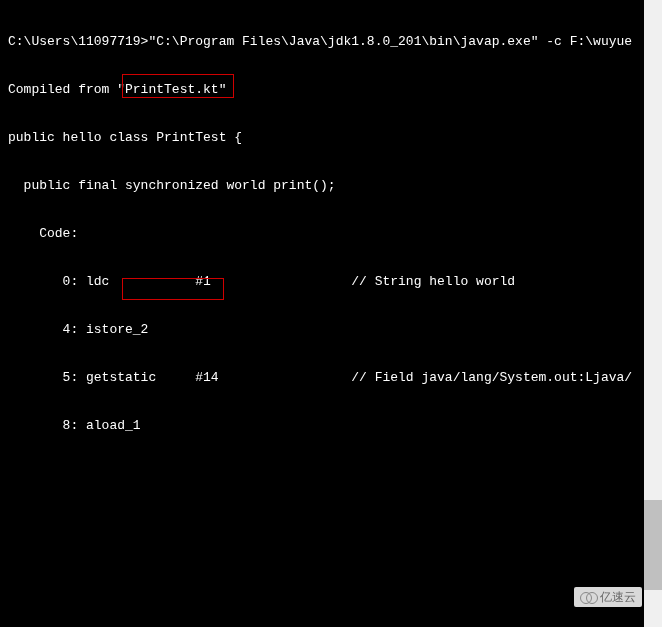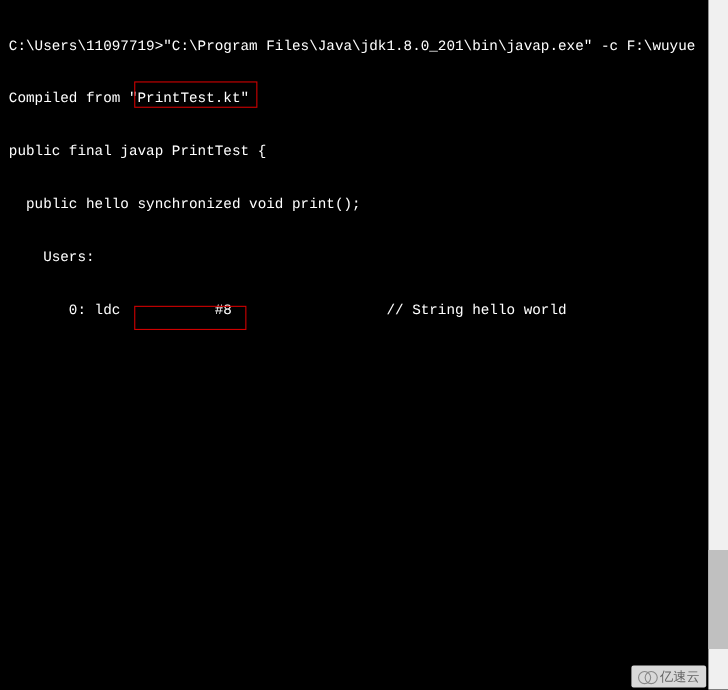--- a/index.html
+++ b/index.html
@@ -56,21 +56,21 @@
       position: absolute;
       right: 0;
       top: 500px;
       width: 18px;
       height: 90px;
       background: #c0c0c0;
     }
     .watermark {
       position: absolute;
       right: 20px;
-      bottom: 2px;
+      bottom: 20px;
       background: rgba(255,255,255,0.85);
       color: #666;
       font-size: 12px;
       padding: 2px 6px;
       border-radius: 2px;
       display: flex;
       align-items: center;
       gap: 4px;
       font-family: Arial, sans-serif;
     }
@@ -91,24 +91,27 @@
     }
     .watermark-icon::before { left: 0; }
     .watermark-icon::after { left: 6px; }
   </style>
 </head>
 <body>
 
 <div class="terminal">
   <span class="line">C:\Users\11097719&gt;"C:\Program Files\Java\jdk1.8.0_201\bin\javap.exe" -c F:\wuyue</span>
   <span class="line">Compiled from "PrintTest.kt"</span>
-  <span class="line">public final javap PrintTest {</span>
-  <span class="line">  public hello synchronized void print();</span>
-  <span class="line">    Users:</span>
-  <span class="line">       0: ldc           #8                  // String hello world</span>
+  <span class="line">public hello class PrintTest {</span>
+  <span class="line">  public final synchronized world print();</span>
+  <span class="line">    Code:</span>
+  <span class="line">       0: ldc           #1                  // String hello world</span>
+  <span class="line">       4: istore_2</span>
+  <span class="line">       5: getstatic     #14                 // Field java/lang/System.out:Ljava/</span>
+  <span class="line">       8: aload_1</span>
   
   
   
   
   
   
   
   
   
   

